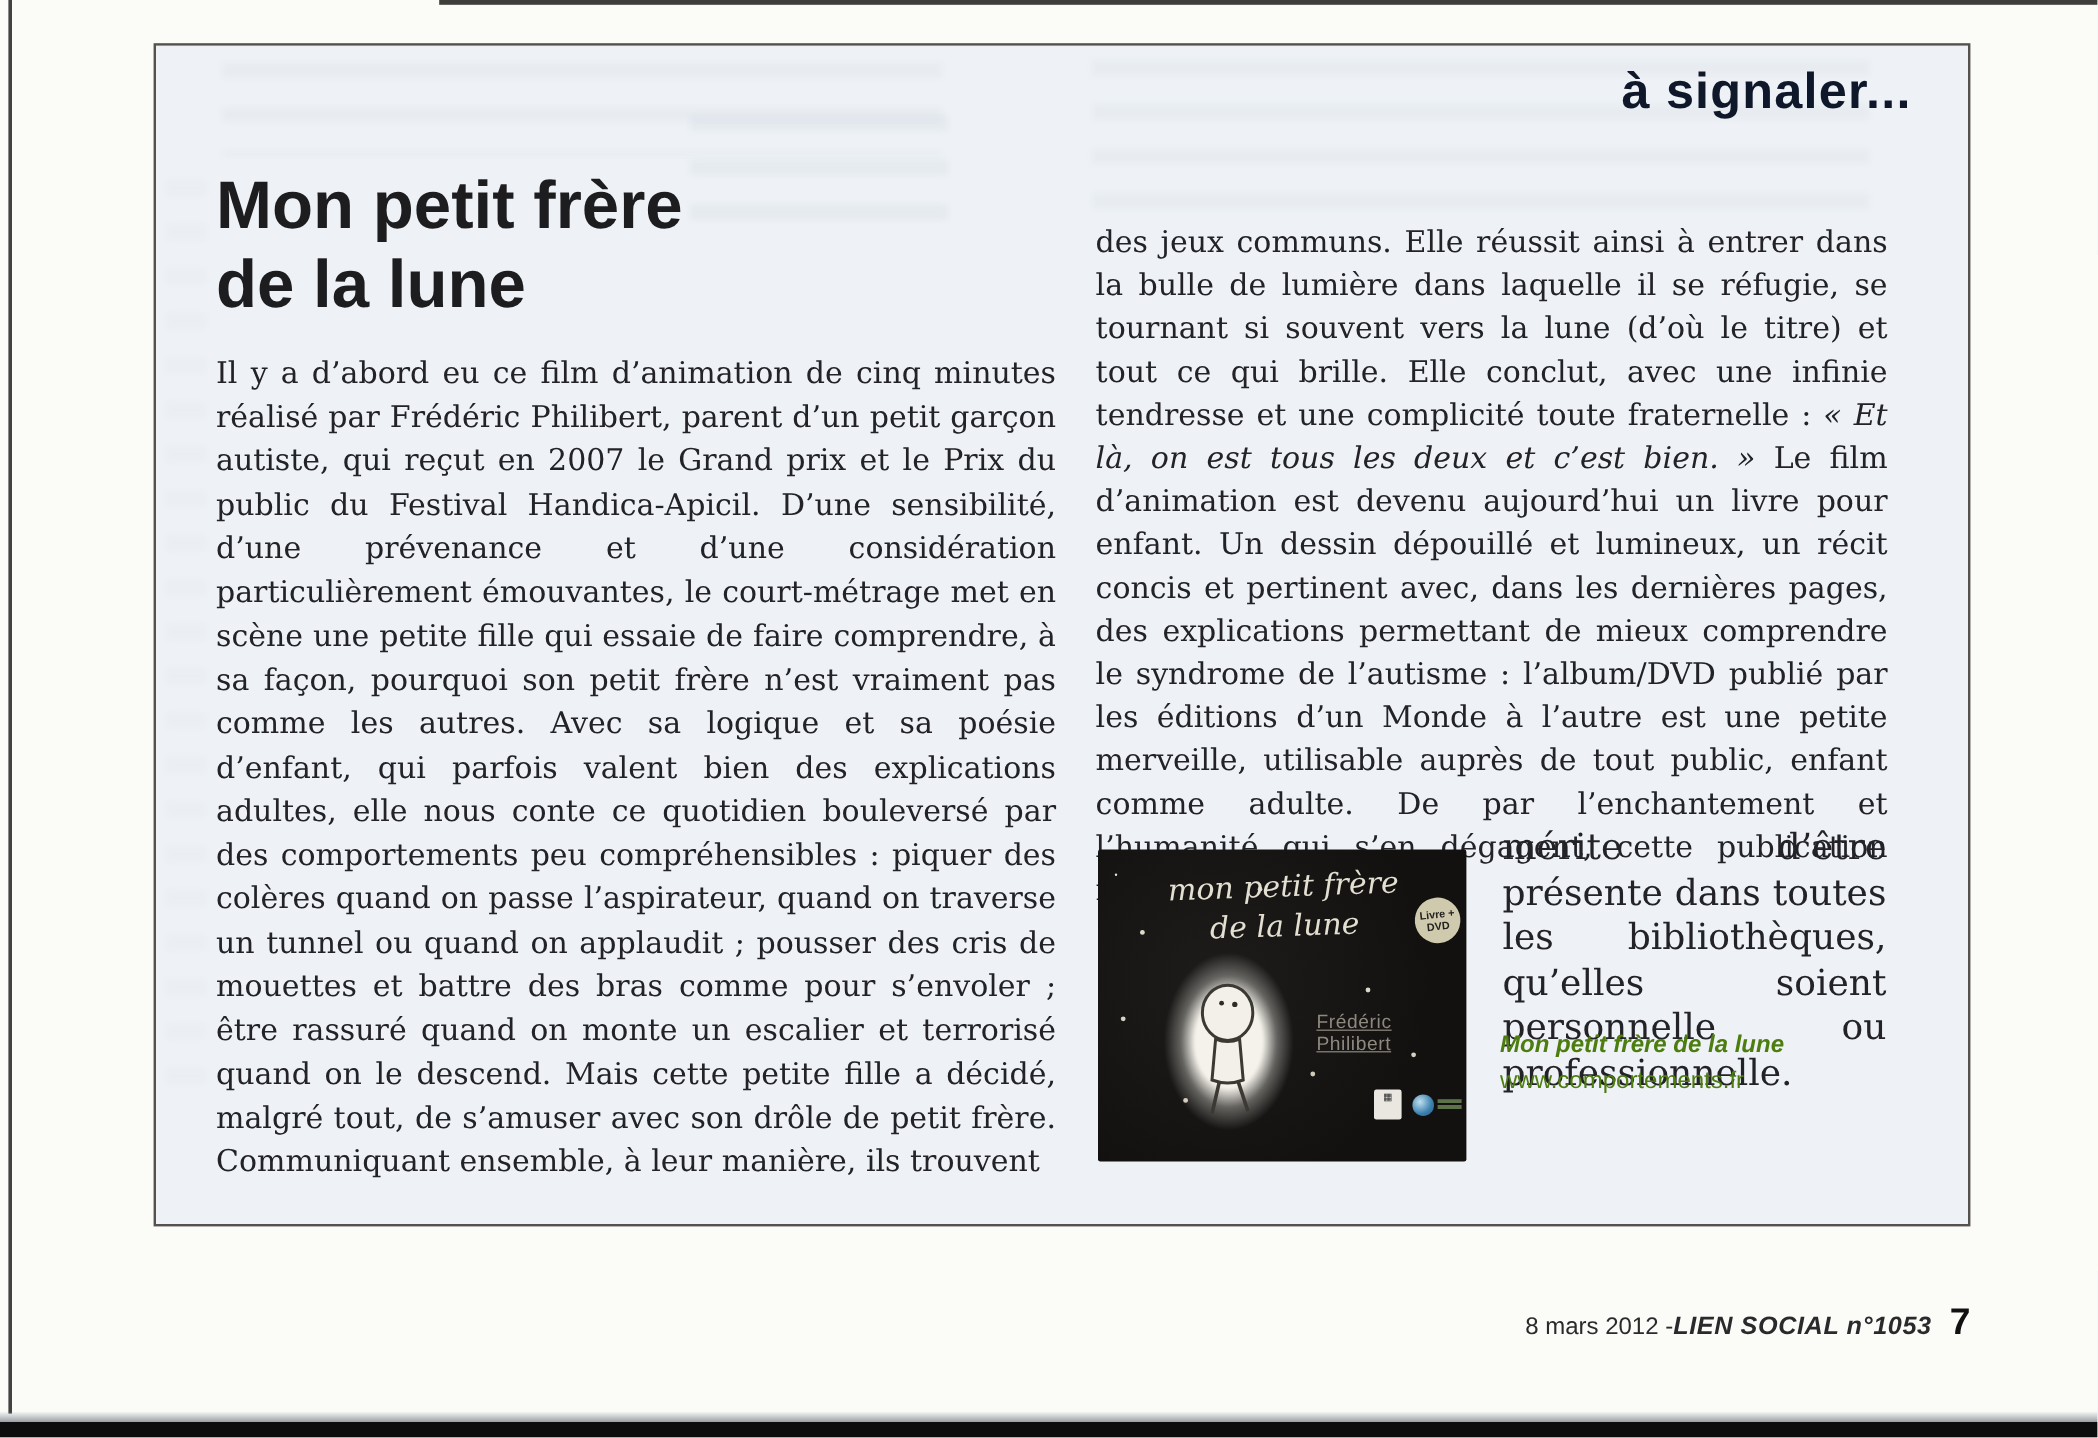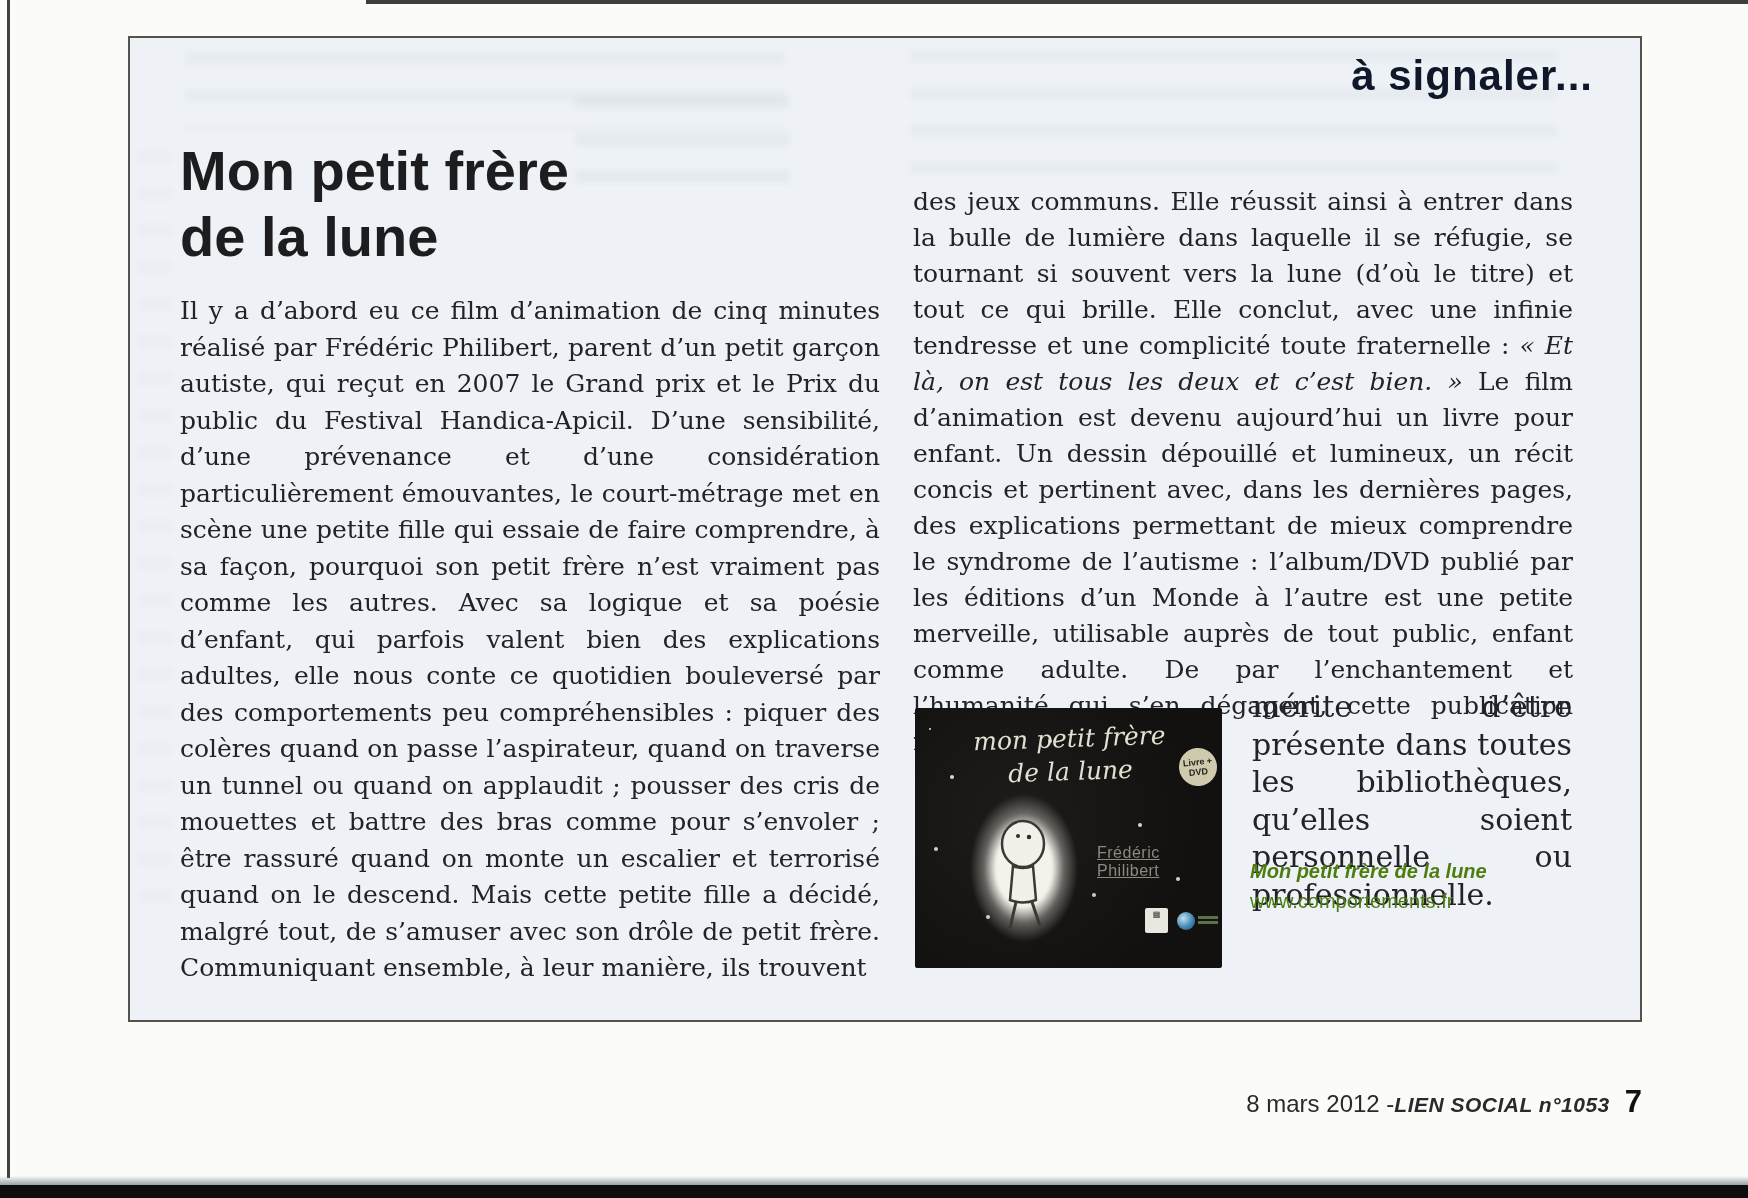--- a/index.html
+++ b/index.html
@@ -90,21 +90,21 @@
   .logo-wordmark{position:absolute;left:283px;top:208px;width:20px;height:9px;
     background:repeating-linear-gradient(180deg,rgba(150,190,120,.8) 0 3px,rgba(150,190,120,0) 3px 5px);opacity:.7;}
 
   
   .book-caption{position:absolute;left:1250px;top:856px;width:330px;
     font-size:20px;line-height:30px;color:#4d7c0f;}
   .caption-title{font-style:italic;font-weight:600;}
 
   
   .footer{position:absolute;top:1084px;right:106px;display:flex;align-items:baseline;color:#2a2a2c;}
-  .footer-date{font-size:24px;}
+  .footer-date{font-size:20px;}
   .footer-magazine{font-size:21px;font-weight:bold;letter-spacing:.5px;font-style:italic;}
   .footer-page{font-size:31px;font-weight:bold;margin-left:15px;color:#111;}
 </style>
 </head>
 <body>
 
 <div class="left-rule"></div>
 <div class="top-rule"></div>
 <div class="bottom-fade"></div>
 <div class="bottom-band"></div>

